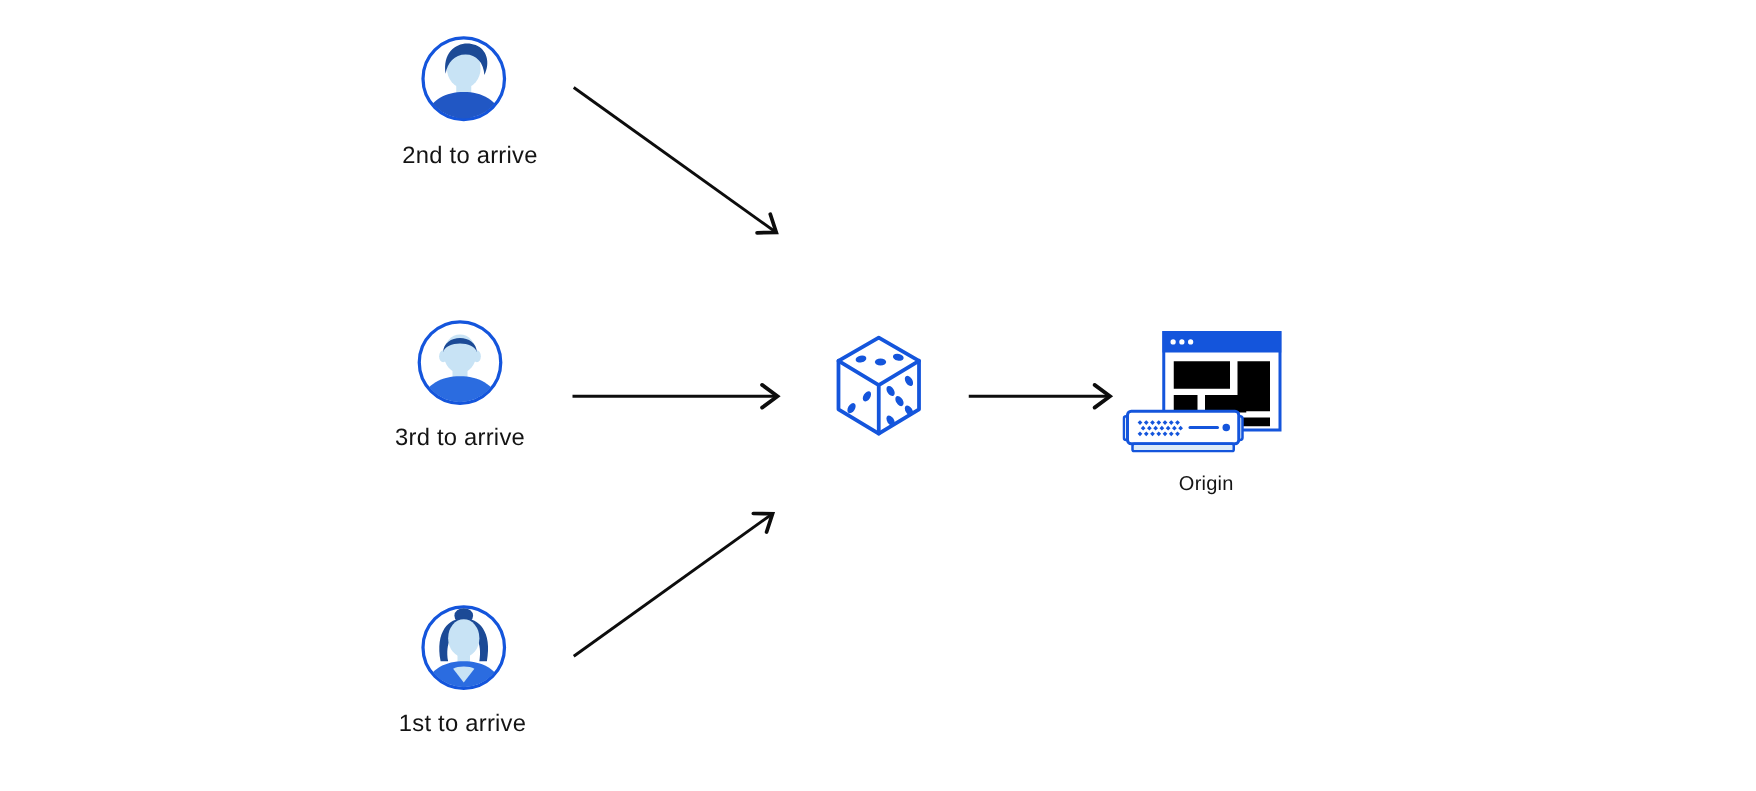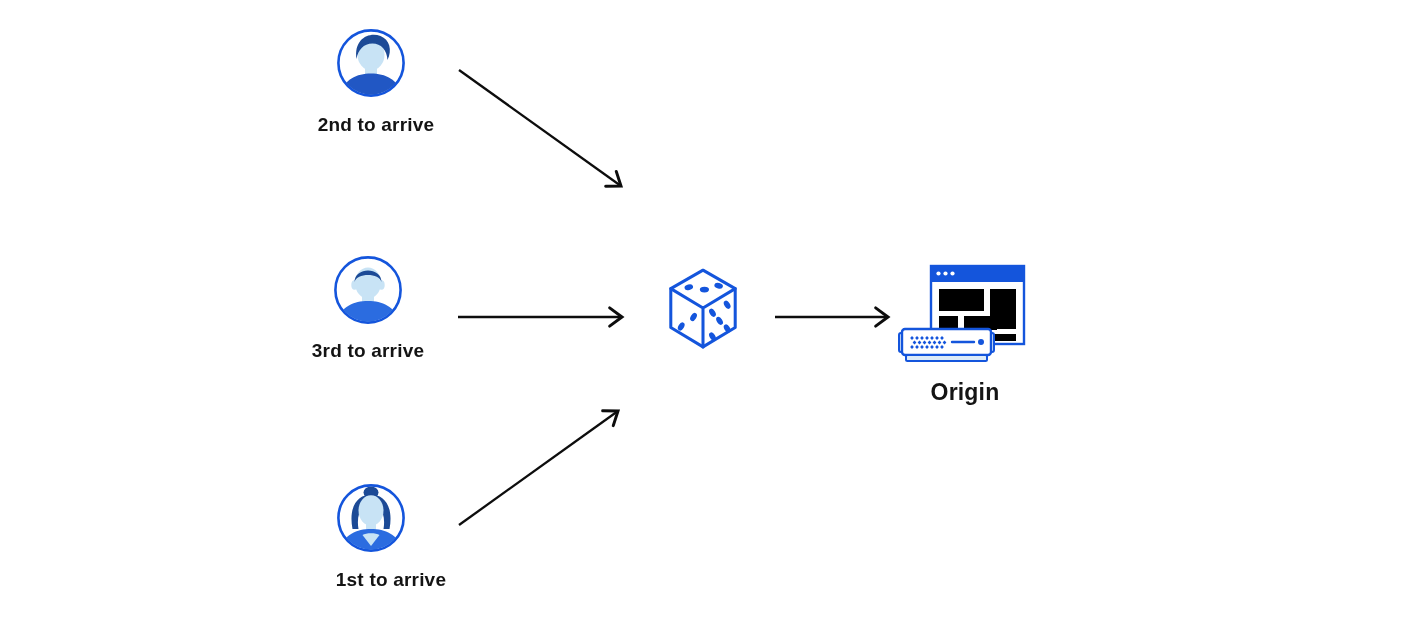--- a/index.html
+++ b/index.html
@@ -14,34 +14,33 @@
     --bg:#ffffff;
   }
   *{margin:0;padding:0;box-sizing:border-box;}
   html,body{background:var(--bg);}
   .canvas{
     position:relative;
     width:1405px;height:633px;
     background:var(--bg);
     overflow:hidden;
     font-family:"Liberation Sans", sans-serif;
-    font-weight:bold;
   }
   .layer{position:absolute;left:0;top:0;width:100%;height:100%;}
   .node{position:absolute;}
   .icon-box{display:block;line-height:0;}
   .diagram-label{
     position:absolute;
     transform:translateX(-50%);
     font-size:19px;
     color:var(--text-black);
     white-space:nowrap;
     letter-spacing:0.2px;
   }
-  .origin-label{font-size:23px;}
+  .origin-label{font-size:16px;}
   
   .s-blue{stroke:var(--stroke-blue);fill:none;}
   .sf-white{stroke:var(--stroke-blue);fill:#ffffff;}
   .sf-panel{stroke:var(--stroke-blue);fill:var(--panel-blue);}
   .f-blue{fill:var(--stroke-blue);}
   .f-face{fill:var(--face-blue);}
   .f-navy{fill:var(--hair-navy);}
   .f-shirt1{fill:var(--shirt-dark);}
   .f-shirt2{fill:var(--shirt-bright);}
   .f-white{fill:#ffffff;}
@@ -121,21 +120,21 @@
           <path class="f-navy" d="M16.5,46 C12,22 23,11.5 35,11.5 C47,11.5 58,22 53.5,46
                    L47.5,46 C50,31 44.5,21.5 35,21.5 C25.5,21.5 20,31 22.5,46 Z"></path>
           <rect class="f-face" x="30" y="34" width="10" height="15"></rect>
           <ellipse class="f-face" cx="35" cy="27.5" rx="12.5" ry="15.2"></ellipse>
           <path class="f-shirt2" d="M2,71 C6,52.5 19.5,46 35,46 C50.5,46 64,52.5 68,71 Z"></path>
           <path class="f-face" d="M26.5,52 L35,63 L43.5,52 C40,49.5 30,49.5 26.5,52 Z"></path>
         </g>
       </svg>
     </span>
   </div>
-  <div class="diagram-label" style="left:391px;top:569px;">1st to arrive</div>
+  <div class="diagram-label" style="left:370px;top:569px;">1st to arrive</div>
 
   <div class="node" style="left:667px;top:266px;width:72px;height:86px;">
     <span class="icon-box">
       <svg width="72" height="86" viewBox="0 0 76 88">
         <path class="sf-white" d="M38,3 L72,22.5 L72,63.5 L38,84 L4,63.5 L4,22.5 Z" stroke-width="3.2" stroke-linejoin="round"></path>
         <path class="s-blue" d="M4,22.5 L38,43 L72,22.5 M38,43 L38,84" stroke-width="3.2" stroke-linecap="round" stroke-linejoin="round"></path>
 
         <ellipse class="f-blue" cx="23" cy="21" rx="4.6" ry="2.9" transform="rotate(-14 23 21)"></ellipse>
         <ellipse class="f-blue" cx="39.5" cy="23.5" rx="4.8" ry="3"></ellipse>
         <ellipse class="f-blue" cx="54.5" cy="19.5" rx="4.6" ry="2.9" transform="rotate(14 54.5 19.5)"></ellipse>

